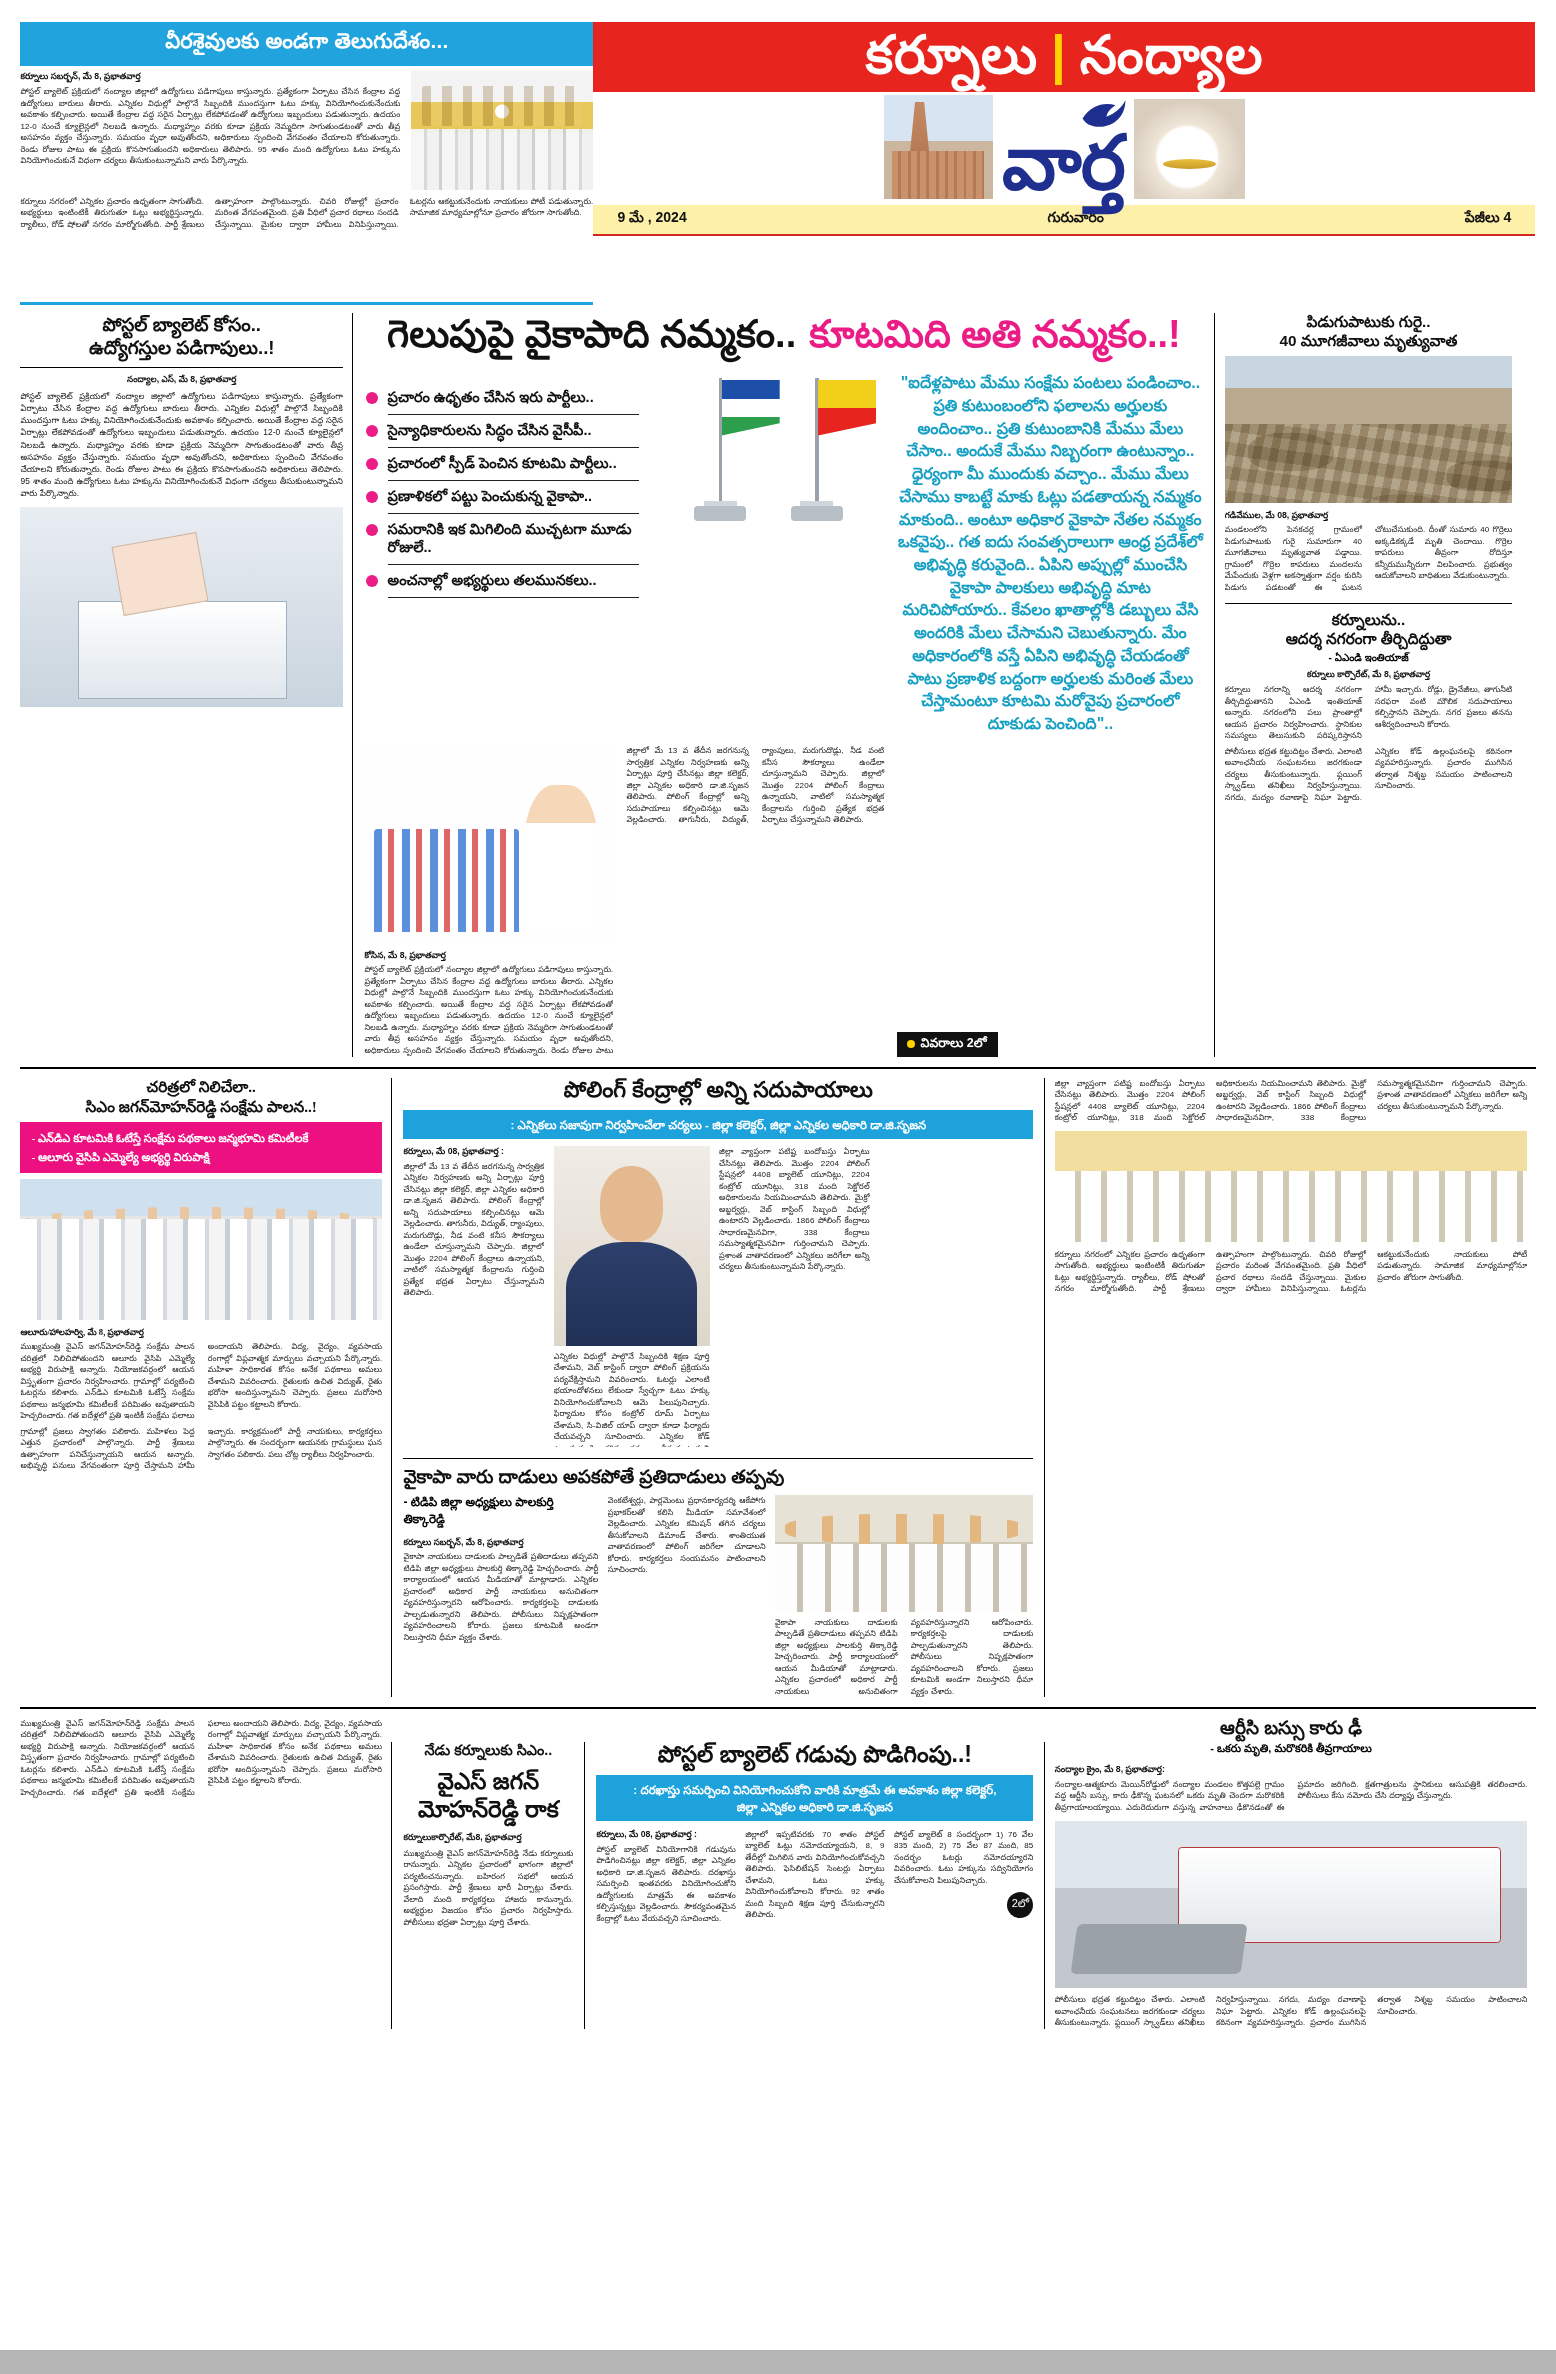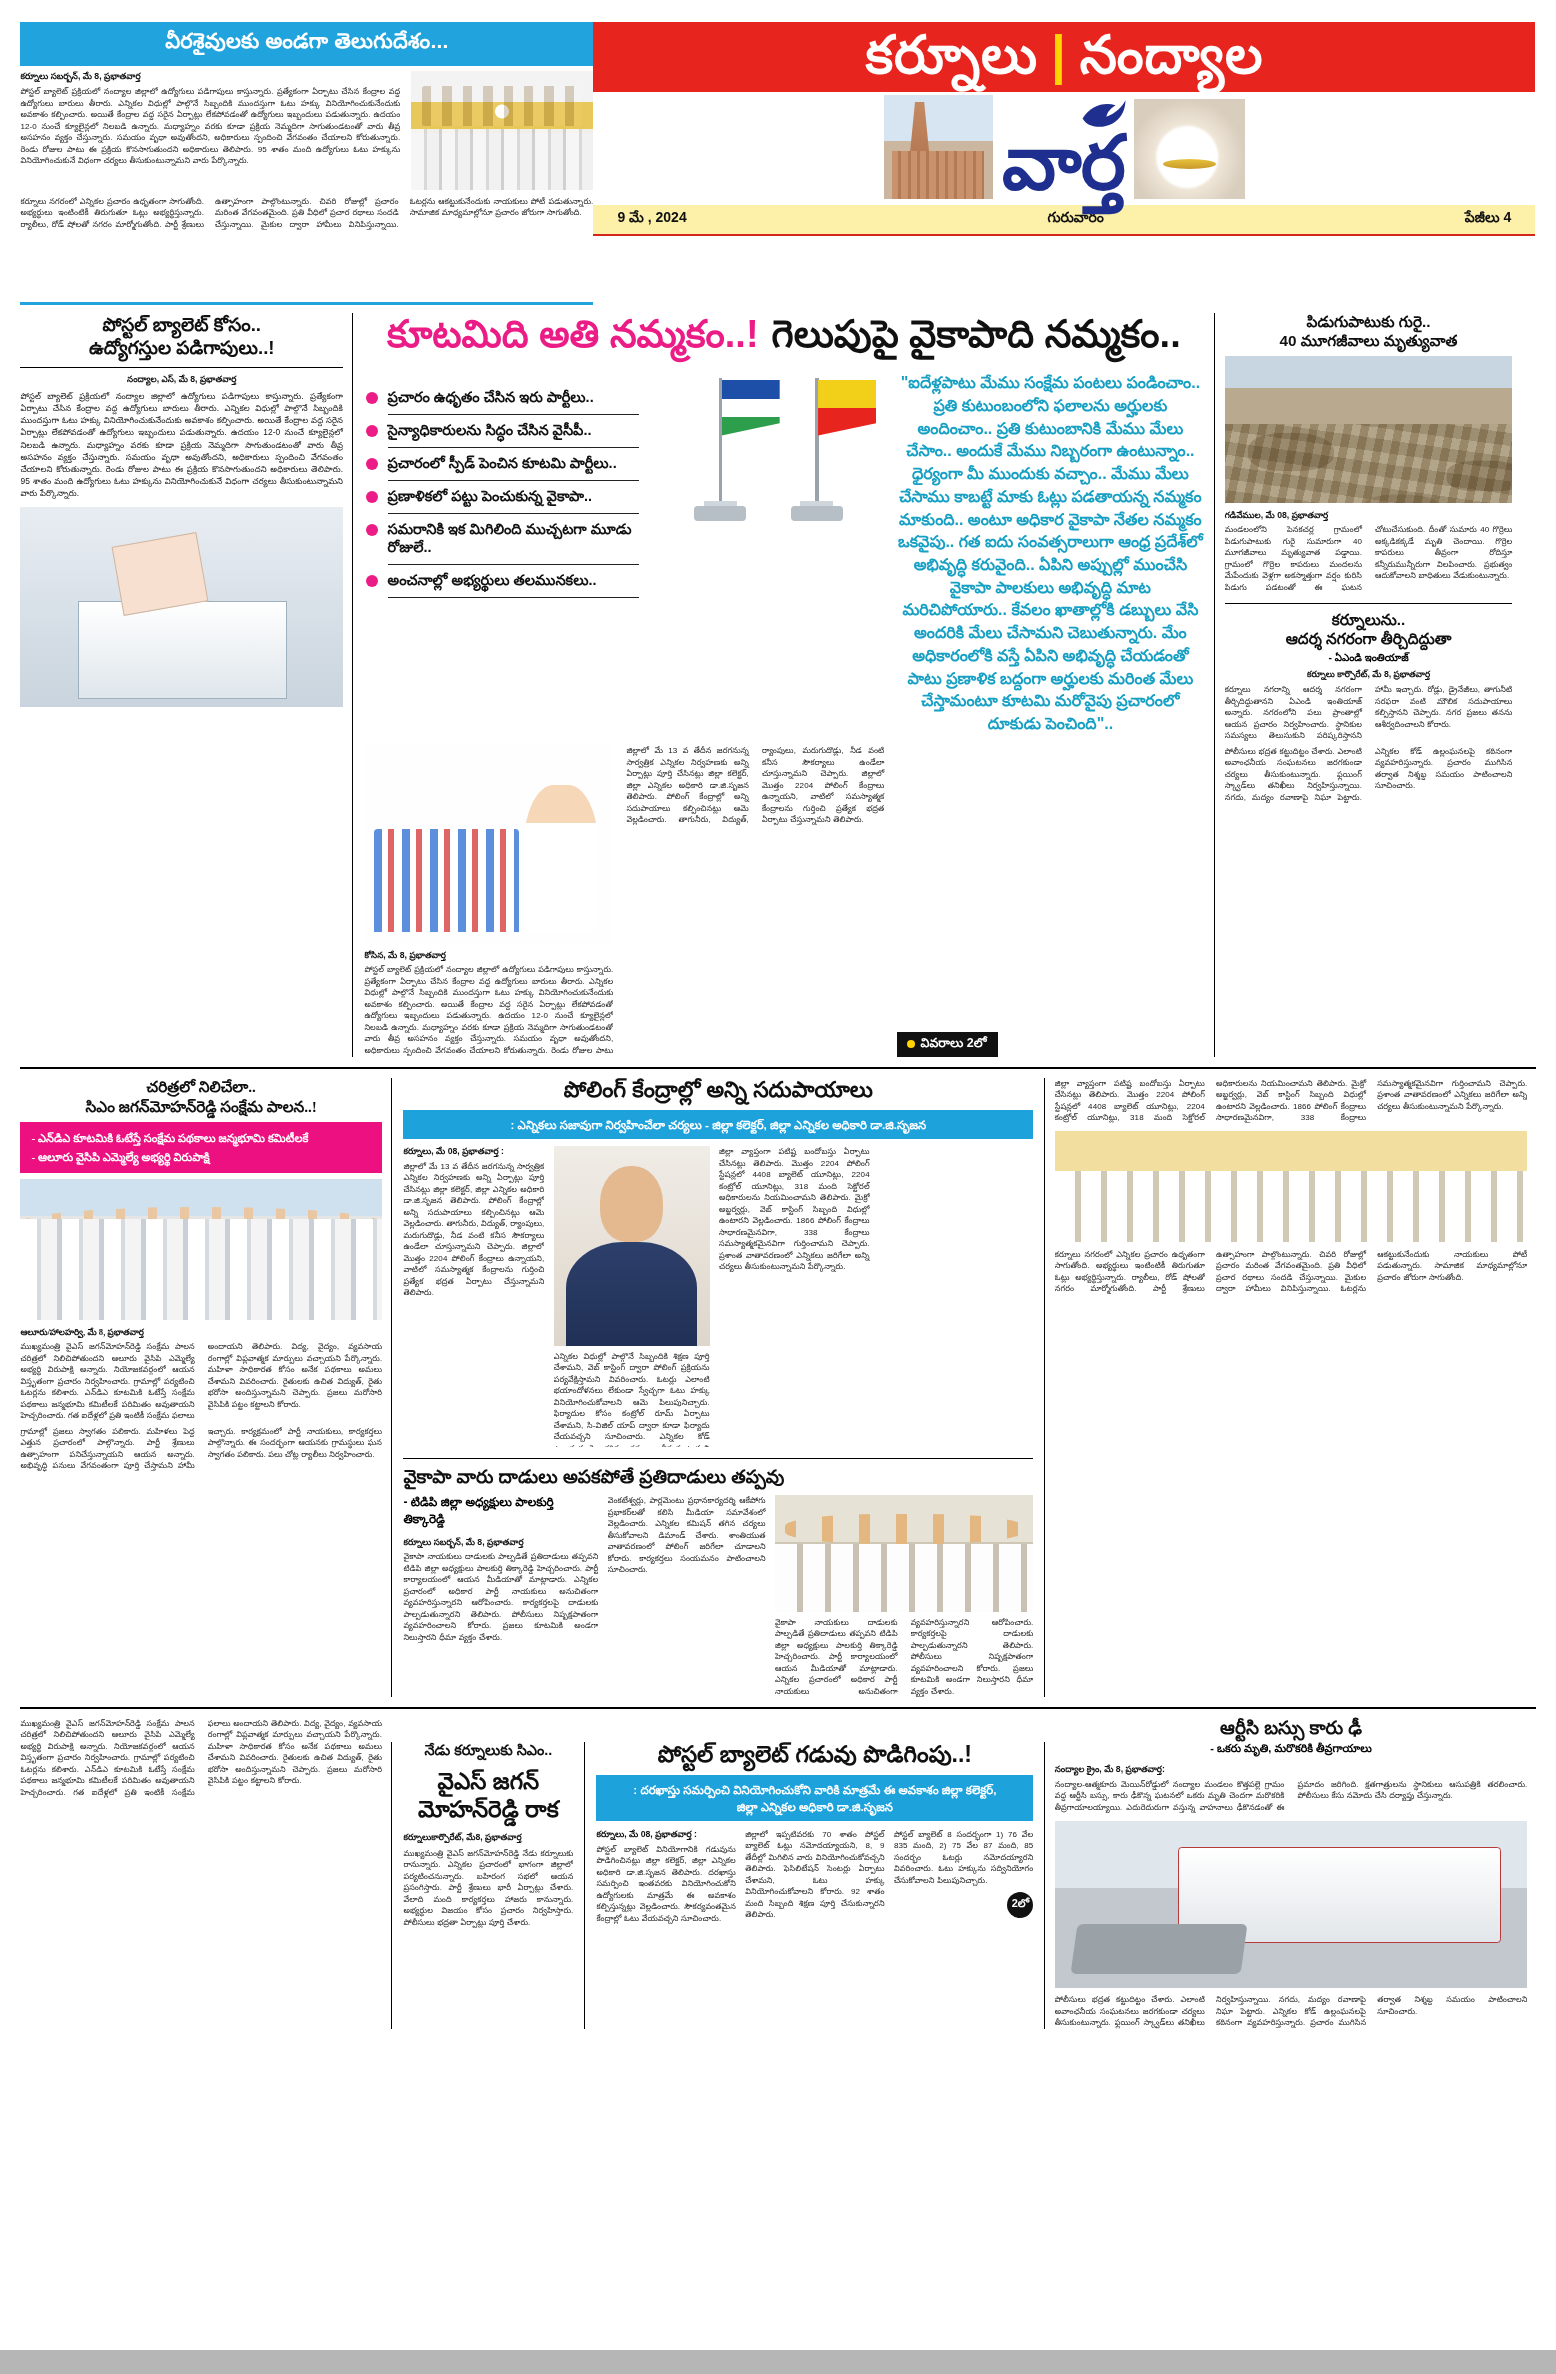--- a/index.html
+++ b/index.html
@@ -254,21 +254,21 @@
   }
   .badge-black {
     display:inline-flex; align-items:center; gap:5.6px;
     background:#111; color:#fff; font-weight:bold; font-size:12.5px;
     padding:3.7px 11px 4.6px 9.3px;
   }
   .badge-dot { width:8.3px; height:8.3px; border-radius:50%; background:#ffd400; }
 
   .page-num {
     width:26px; height:26px; border-radius:50%; background:#111; color:#fff;
-    font-size:11px; font-weight:bold; display:flex; align-items:center; justify-content:center;
+    font-size:11px; font-weight:normal; display:flex; align-items:center; justify-content:center;
   }
 
   .cols2 { column-count:2; column-gap:13px; column-rule:none; }
   .cols3 { column-count:3; column-gap:11px; }
 </style>
 </head>
 <body>
 
 <div class="page">
 
@@ -323,22 +323,22 @@
       <div class="h-big h-22" style="line-height:1.25;">పోస్టల్ బ్యాలెట్ కోసం..</div>
       <div class="h-big h-22" style="line-height:1.25;">ఉద్యోగస్తుల పడిగాపులు..!</div>
       <div class="rule-med" style="margin:7.4px 0 6.5px;"></div>
       <div class="dateline center">నంద్యాల, ఎస్, మే 8, ప్రభాతవార్త</div>
       <div class="body-text" style="margin-top:3.7px;">పోస్టల్ బ్యాలెట్ ప్రక్రియలో నంద్యాల జిల్లాలో ఉద్యోగులు పడిగాపులు కాస్తున్నారు. ప్రత్యేకంగా ఏర్పాటు చేసిన కేంద్రాల వద్ద ఉద్యోగులు బారులు తీరారు. ఎన్నికల విధుల్లో పాల్గొనే సిబ్బందికి ముందస్తుగా ఓటు హక్కు వినియోగించుకునేందుకు అవకాశం కల్పించారు. అయితే కేంద్రాల వద్ద సరైన ఏర్పాట్లు లేకపోవడంతో ఉద్యోగులు ఇబ్బందులు పడుతున్నారు. ఉదయం 12-0 నుంచే క్యూలైన్లలో నిలబడి ఉన్నారు. మధ్యాహ్నం వరకు కూడా ప్రక్రియ నెమ్మదిగా సాగుతుండటంతో వారు తీవ్ర అసహనం వ్యక్తం చేస్తున్నారు. సమయం వృధా అవుతోందని, అధికారులు స్పందించి వేగవంతం చేయాలని కోరుతున్నారు. రెండు రోజుల పాటు ఈ ప్రక్రియ కొనసాగుతుందని అధికారులు తెలిపారు. 95 శాతం మంది ఉద్యోగులు ఓటు హక్కును వినియోగించుకునే విధంగా చర్యలు తీసుకుంటున్నామని వారు పేర్కొన్నారు.</div>
       <div class="photo ph-ballot" style="width:100%; height:200px; margin-top:7.4px;"></div>
     </div>
 
     <div style="width:863px; padding:0 11px; border-left:0.9px solid #000; border-right:0.9px solid #000;">
       <div style="display:flex; align-items:baseline; justify-content:center; gap:13px;">
+        <span class="h-big h-48">గెలుపుపై వైకాపాది నమ్మకం..</span>
         <span class="h-big h-48 pink">కూటమిది అతి నమ్మకం..!</span>
-        <span class="h-big h-48">గెలుపుపై వైకాపాది నమ్మకం..</span>
       </div>
 
       <div style="display:flex; gap:13px; margin-top:17px;">
         <div style="flex:1 1 0;" class="bullets">
           <div class="bullet-row">
             <span class="bullet-dot"></span>
             <span class="bullet-text">ప్రచారం ఉధృతం చేసిన ఇరు పార్టీలు..</span>
           </div>
           <div class="bullet-sep"></div>
           <div class="bullet-row">

